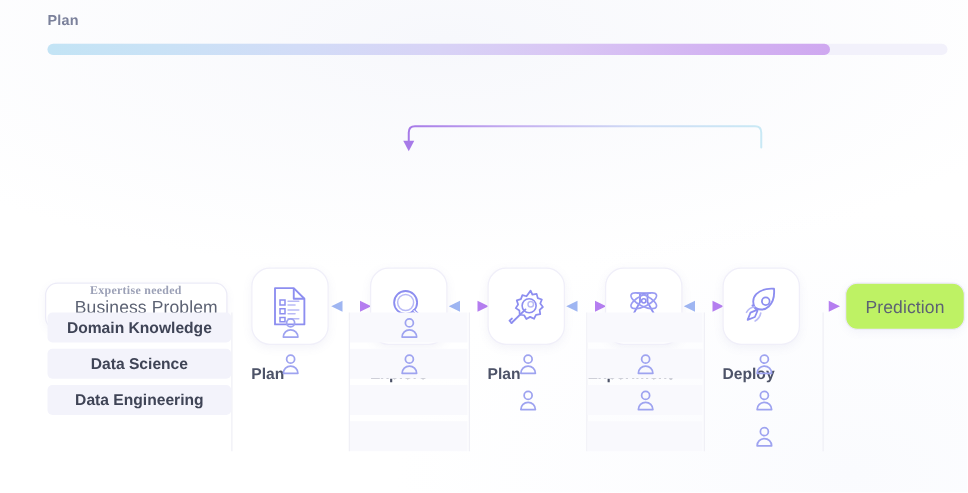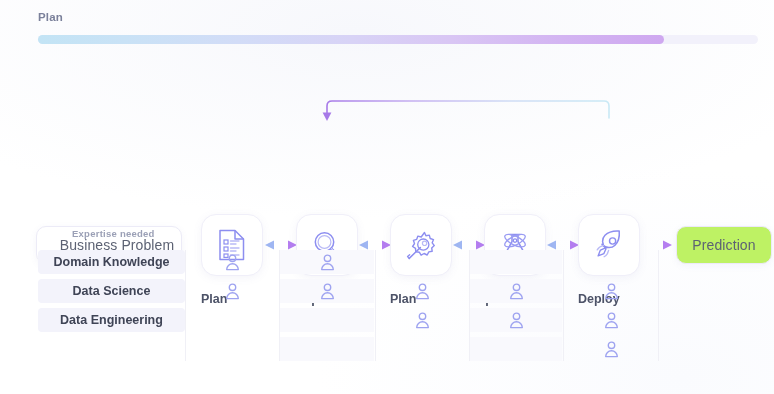--- a/index.html
+++ b/index.html
@@ -160,20 +160,21 @@
   }
 
   .expertise-caption {
     position: absolute;
     left: 72px;
     top: 0px;
     font-size: 9.5px;
     font-weight: 700;
     color: #9ba0b6;
     letter-spacing: 0.25px;
+    font-family: Liberation Serif, serif;
   }
 
   .mrow {
     position: absolute;
     left: 0;
     width: 656px;
     height: 24px;
   }
 
   .mrow[data-r="0"] { top: 22px; }

